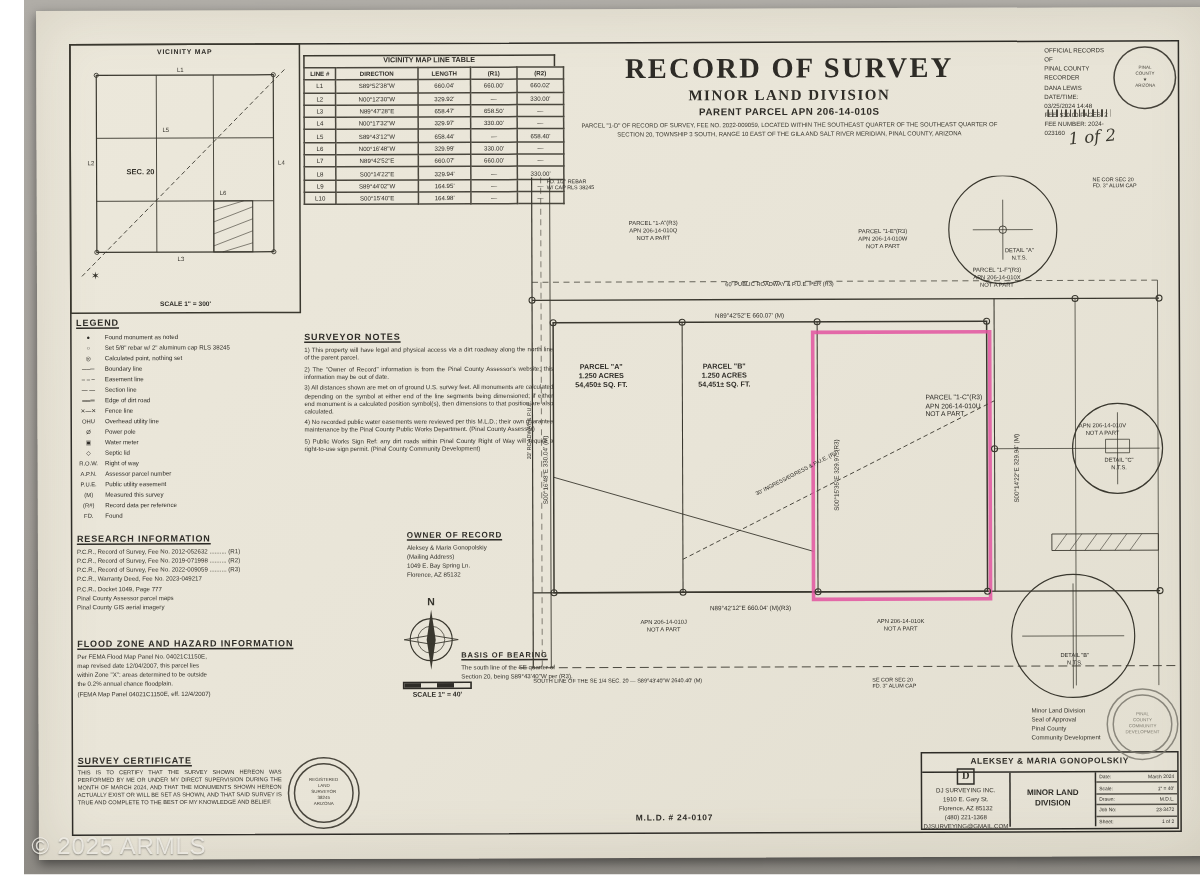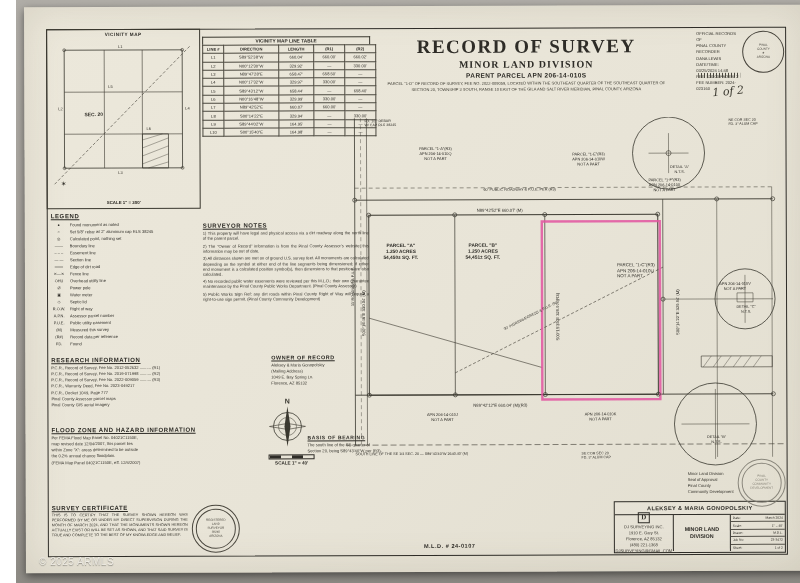--- a/index.html
+++ b/index.html
@@ -57,21 +57,21 @@
   .tb-client{height:12px;border-bottom:0.8px solid #2e2c27;display:flex;align-items:center;justify-content:center;font-size:5.6px;font-weight:bold;letter-spacing:.4px;}
   .tb-row{display:flex;height:36px;}
   .tb-firm{width:58px;border-right:0.8px solid #2e2c27;display:flex;flex-direction:column;align-items:center;justify-content:center;font-size:3px;line-height:1.25;text-align:center;color:#35332c;}
   .tb-logo{width:10px;height:10px;border:0.8px solid #2e2c27;font-family:"Liberation Serif",serif;font-weight:bold;font-size:7px;display:flex;align-items:center;justify-content:center;margin-bottom:1px;}
   .tb-proj{width:56px;border-right:0.8px solid #2e2c27;display:flex;align-items:center;justify-content:center;text-align:center;font-size:5.4px;font-weight:bold;line-height:1.3;}
   .tb-meta{flex:1;display:flex;flex-direction:column;}
   .tb-meta .mrow{flex:1;display:flex;justify-content:space-between;align-items:center;padding:0 2px;font-size:3.3px;border-bottom:0.5px solid #55524a;}
   .tb-meta .mrow:last-child{border-bottom:none;}
   .approve-side{position:absolute;left:662px;top:466px;width:48px;font-size:3.2px;line-height:1.4;color:#87847a;}
   .mld{position:absolute;left:398px;top:537px;font-size:5.6px;font-weight:bold;letter-spacing:.5px;}
-  .watermark{position:absolute;left:23px;top:556px;font-size:10px;color:rgba(243,241,234,.85);letter-spacing:.5px;text-shadow:0 1px 1px rgba(0,0,0,.35);}
+  .watermark{position:absolute;left:5px;top:556px;font-size:16px;color:rgba(243,241,234,.85);letter-spacing:.5px;text-shadow:0 1px 1px rgba(0,0,0,.35);}
   svg text{font-family:"Liberation Sans",sans-serif;fill:#35332c;}
 </style>
 </head>
 <body>
 
 <div class="stage">
   <div class="paper">
     <div class="frame"></div>
 
     <div class="box" style="left:22px;top:22px;width:152px;height:178px;">

